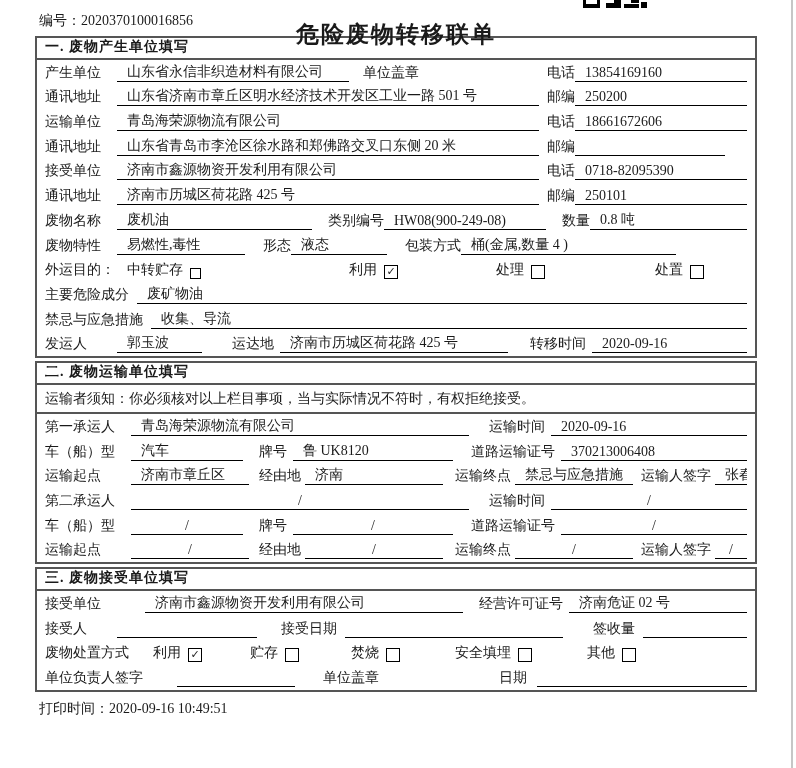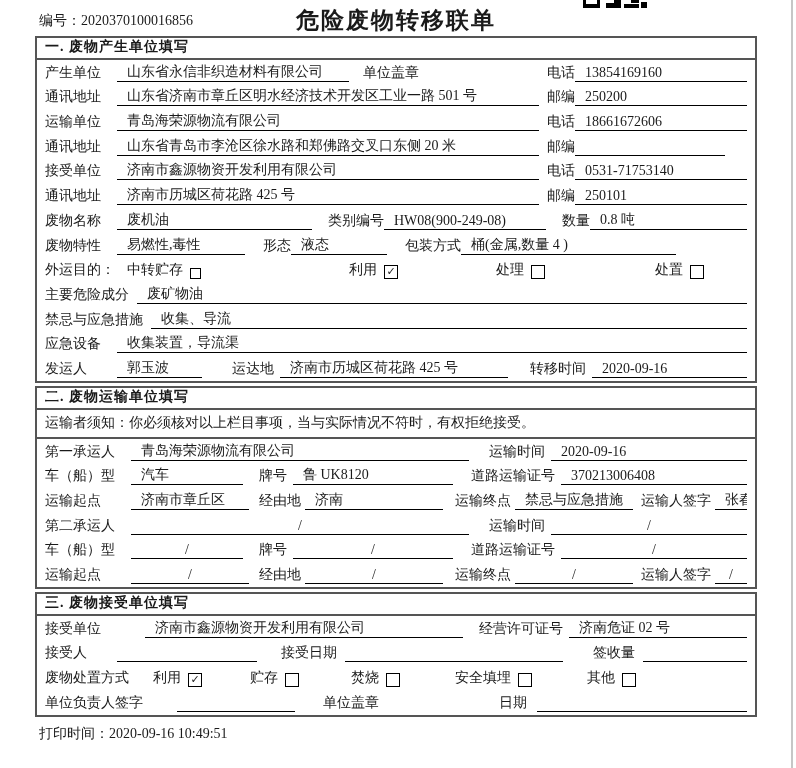--- a/index.html
+++ b/index.html
@@ -5,21 +5,21 @@
   html,body{margin:0;padding:0;}
   body{
     width:796px;height:768px;background:#ffffff;color:#1a1a1a;
     font-family:"Liberation Serif","DejaVu Serif",serif;
     position:relative;overflow:hidden;
   }
   .page-edge{position:absolute;right:3px;top:0;width:2px;height:100%;background:#c6c6c6;}
   .content{position:absolute;left:35px;top:0;width:722px;}
   .topbar{position:relative;height:36px;}
   .doc-num{position:absolute;left:4px;top:12px;font-size:14px;white-space:nowrap;}
-  .doc-title{text-align:center;font-size:23px;font-weight:bold;padding-top:5px;letter-spacing:2px;}
+  .doc-title{text-align:center;font-size:23px;font-weight:bold;padding-top:19px;letter-spacing:2px;}
   .qr-frag{position:absolute;left:548px;top:0;}
   .box{border:2px solid #555;margin-bottom:3px;}
   .sec-h{font-weight:bold;font-size:14px;padding:0 8px 2px 8px;border-bottom:2px solid #555;letter-spacing:1px;}
   .row{display:flex;align-items:flex-end;height:24.7px;padding:0 8px 3px 8px;font-size:14px;box-sizing:border-box;}
   .notice{display:flex;align-items:center;height:29px;padding:0 8px;font-size:14px;border-bottom:2px solid #555;box-sizing:border-box;text-align:right;}
   .left{display:flex;align-items:flex-end;flex:0 0 502px;width:502px;}
   .lb{white-space:nowrap;flex:0 0 auto;}
   .w72{width:72px;flex:0 0 72px;}
   .w86{width:86px;flex:0 0 86px;}
   .w100{width:100px;flex:0 0 100px;}
@@ -90,21 +90,21 @@
       <span class="lb">邮编</span>
       <span class="uf" style="width:150px"></span>
     </div>
 
     <div class="row">
       <span class="left">
         <span class="lb w72">接受单位</span>
         <span class="uf" style="flex:1 1 auto;margin-right:8px">济南市鑫源物资开发利用有限公司</span>
       </span>
       <span class="lb">电话</span>
-      <span class="uf fill">0531-71753140</span>
+      <span class="uf fill">0718-82095390</span>
     </div>
 
     <div class="row">
       <span class="left">
         <span class="lb w72">通讯地址</span>
         <span class="uf" style="flex:1 1 auto;margin-right:8px">济南市历城区荷花路 425 号</span>
       </span>
       <span class="lb">邮编</span>
       <span class="uf fill">250101</span>
     </div>
@@ -142,24 +142,20 @@
     <div class="row">
       <span class="lb">主要危险成分</span>
       <span class="uf fill" style="margin-left:8px">废矿物油</span>
     </div>
 
     <div class="row">
       <span class="lb">禁忌与应急措施</span>
       <span class="uf fill" style="margin-left:8px">收集、导流</span>
     </div>
 
-    <div class="row">
-      <span class="lb w72">应急设备</span>
-      <span class="uf fill">收集装置，导流渠</span>
-    </div>
 
     <div class="row">
       <span class="lb w72">发运人</span>
       <span class="uf" style="width:85px">郭玉波</span>
       <span class="lb" style="margin-left:30px">运达地</span>
       <span class="uf" style="width:228px;margin-left:6px">济南市历城区荷花路 425 号</span>
       <span class="lb" style="margin-left:22px">转移时间</span>
       <span class="uf fill" style="margin-left:6px">2020-09-16</span>
     </div>
   </div>

